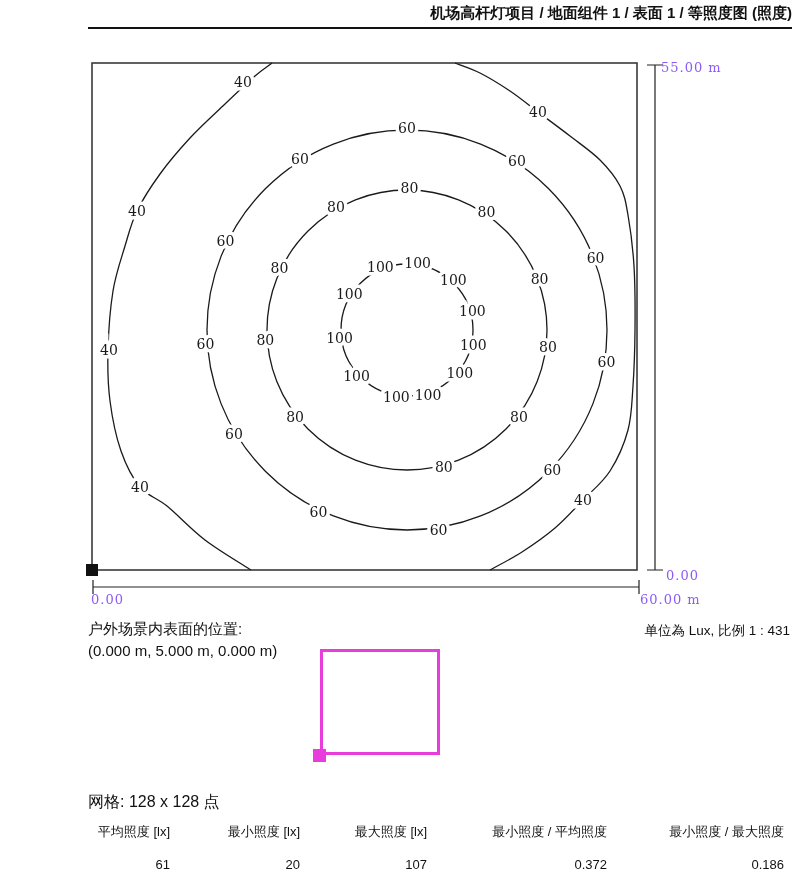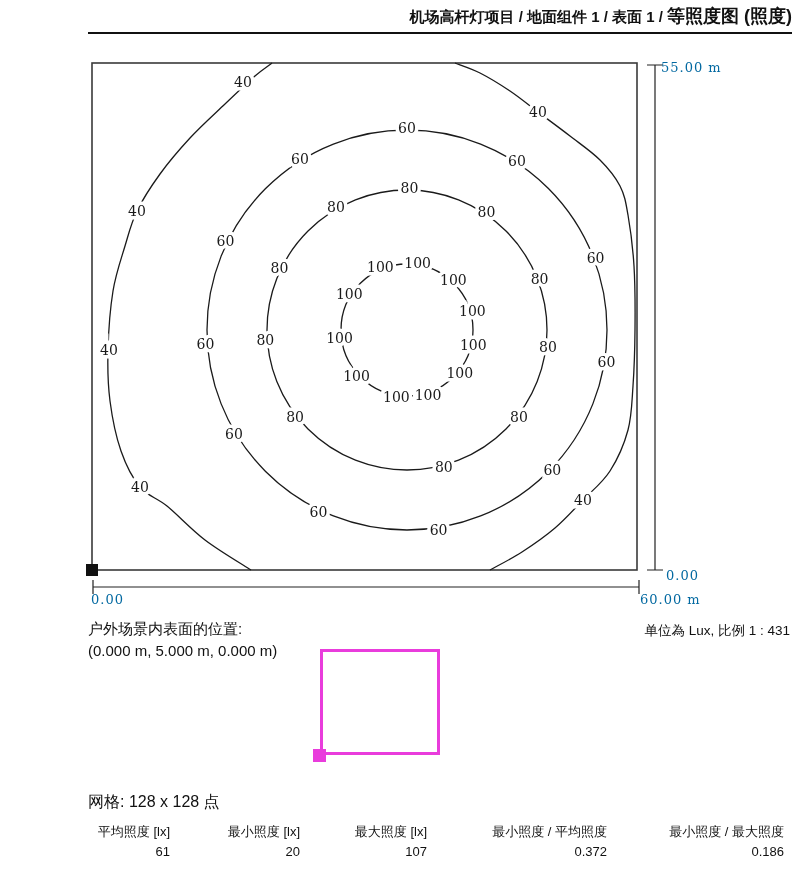--- a/index.html
+++ b/index.html
@@ -2,43 +2,43 @@
 <html><head>
 <meta charset="utf-8">
 <style>
   html,body{margin:0;padding:0;background:#fff;}
   .page{position:relative;width:800px;height:882px;background:#fff;overflow:hidden;
         font-family:"Liberation Sans",sans-serif;color:#111;}
   
   .titlebar{position:absolute;left:88px;right:8px;top:4px;text-align:right;
             border-bottom:2px solid #111;padding-bottom:4px;white-space:nowrap;}
   .title-path{font-size:15px;font-weight:bold;}
-  .title-main{font-size:18px;font-weight:bold;margin-top:42px;}
+  .title-main{font-size:15px;font-weight:bold;margin-top:42px;}
   
   .chart-area{position:absolute;left:85px;top:56px;width:640px;height:560px;}
   .clabel{font-family:"DejaVu Serif","Liberation Serif",serif;font-size:14px;
           paint-order:stroke;stroke:#ffffff;stroke-width:7px;fill:#1a1a1a;}
   .axis-label{position:absolute;font-family:"DejaVu Serif","Liberation Serif",serif;
-              font-size:13px;letter-spacing:1px;color:#0369a1;white-space:nowrap;}
+              font-size:13px;letter-spacing:1px;color:#8b5cf6;white-space:nowrap;}
   .scale-note{position:absolute;right:10px;top:622px;font-size:13.5px;}
   .surface-info{position:absolute;left:88px;top:618px;font-size:15px;line-height:22px;}
   .grid-note{position:absolute;left:88px;top:792px;font-size:16px;}
   .marked-surface{position:absolute;left:320px;top:649px;width:120px;height:106px;}
   .marked-surface .outline{position:absolute;inset:0;border:3px solid #e93cdc;}
   .marked-surface .corner{position:absolute;left:-7px;bottom:-7px;width:13px;height:13px;background:#e93cdc;}
   
   .stats{position:absolute;left:85px;top:824px;display:flex;font-size:13px;}
   .stats .col{text-align:right;}
   .stats .col:nth-child(1){width:85px;}
   .stats .col:nth-child(2){width:130px;}
   .stats .col:nth-child(3){width:127px;}
   .stats .col:nth-child(4){width:180px;}
   .stats .col:nth-child(5){width:177px;text-align:right;}
   .stats .hdr{line-height:15px;white-space:nowrap;}
-  .stats .val{line-height:15px;margin-top:5px;}
+  .stats .val{line-height:15px;margin-top:18px;}
 </style>
 </head>
 <body>
 
 <div class="page">
 
   <div class="titlebar">
     <span class="title-path">机场高杆灯项目 / 地面组件 1 / 表面 1 / </span><span class="title-main">等照度图 (照度)</span>
   </div>
 

